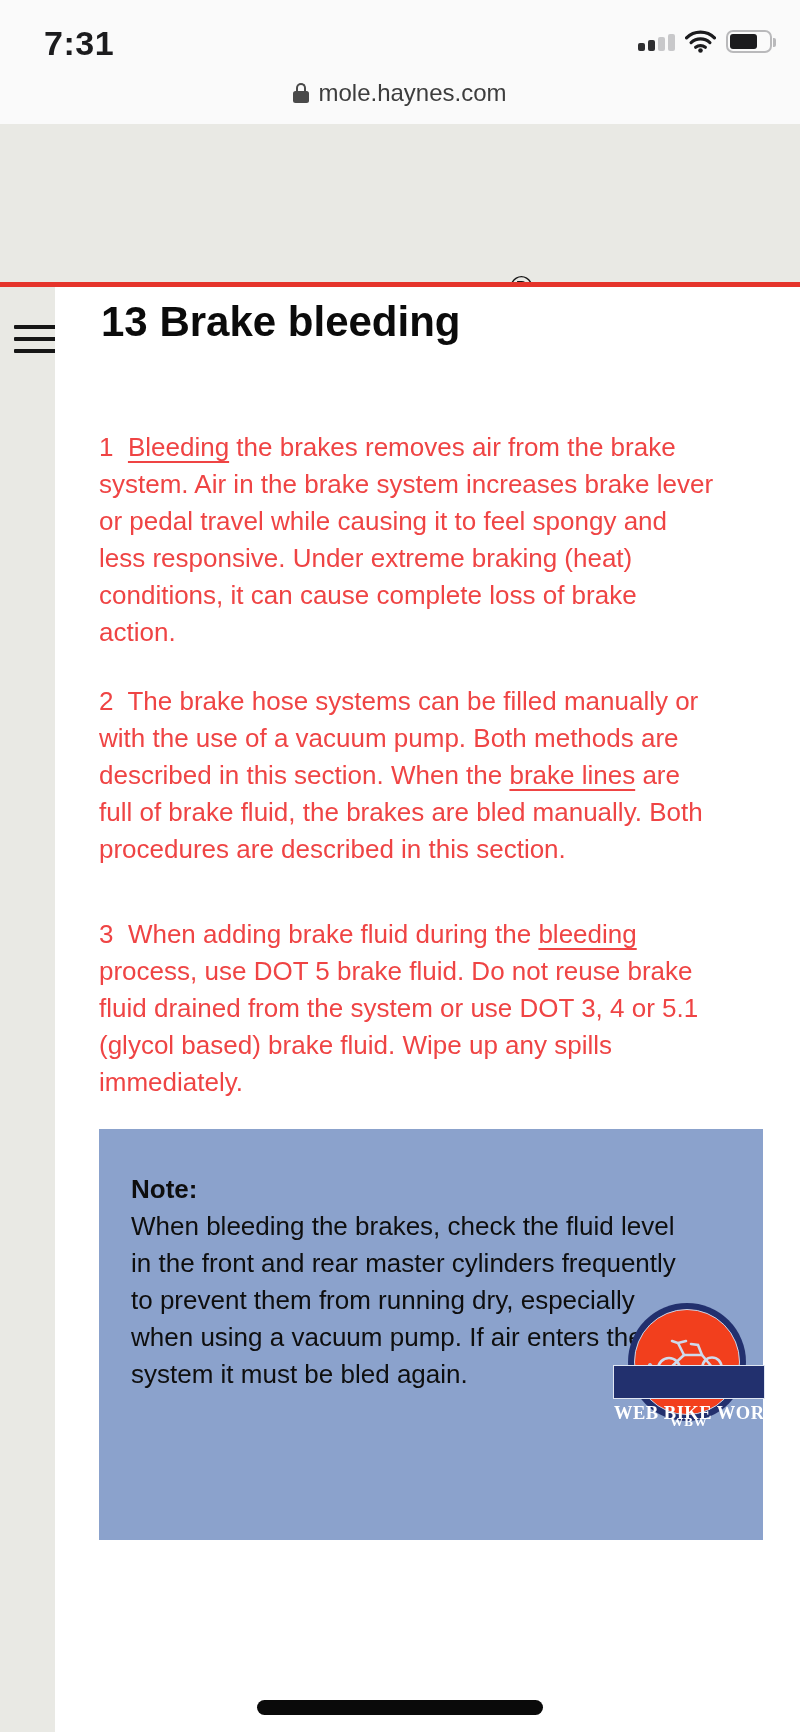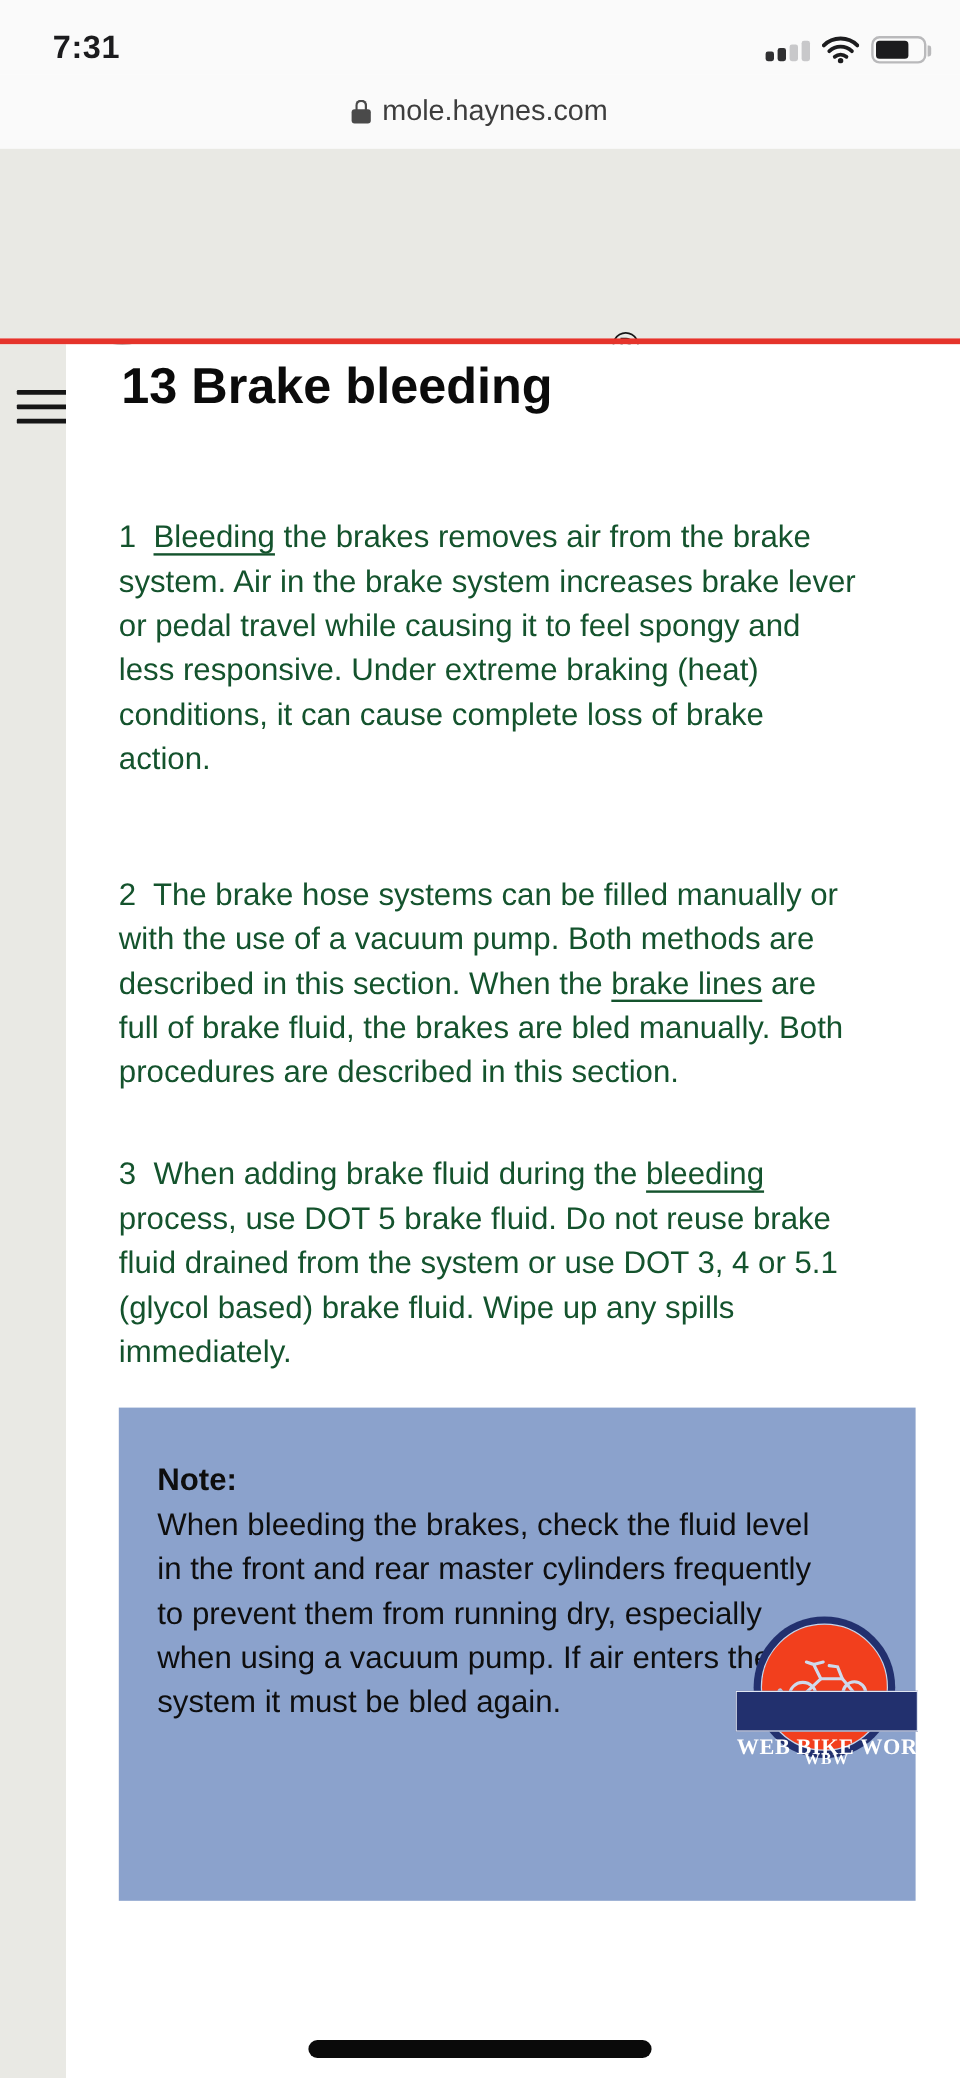--- a/index.html
+++ b/index.html
@@ -1,21 +1,21 @@
 <!DOCTYPE html>
 <html style="--divider: #e5342b; --warning-bg: #d41114; --note-bg: #8ba2cc; --badge-navy: #22306e; --badge-orange: #f23f1d;"><head>
 <meta charset="utf-8">
 <style>
   html,body{margin:0;padding:0;background:#fff;}
   .page{position:relative;width:800px;height:1732px;overflow:hidden;background:#fff;
         font-family:"Liberation Sans","DejaVu Sans",sans-serif;}
 
   
   .statusbar{position:absolute;left:0;top:0;width:800px;height:62px;background:#fafafa;}
-  .time{position:absolute;left:44px;top:24px;font-size:27px;font-weight:bold;color:#1c1c1e;letter-spacing:.5px;}
+  .time{position:absolute;left:44px;top:24px;font-size:34px;font-weight:bold;color:#1c1c1e;letter-spacing:.5px;}
   .sticons{position:absolute;right:28px;top:30px;display:flex;align-items:center;gap:10px;}
   .signal{display:flex;align-items:flex-end;gap:3px;height:18px;}
   .sbar{width:7px;border-radius:2px;background:#c8c8ca;}
   .sbar.on{background:#2f2f31;}
   .batt{position:relative;width:46px;height:23px;border:2px solid #b9b9bb;border-radius:7px;box-sizing:border-box;}
   .batt .fill{position:absolute;left:2px;top:2px;bottom:2px;width:27px;background:#1c1c1e;border-radius:3px;}
   .batt .nub{position:absolute;right:-6px;top:6px;width:3.5px;height:9px;background:#b9b9bb;border-radius:0 2px 2px 0;}
 
   
   .urlbar{position:absolute;left:0;top:62px;width:800px;height:62px;background:#fafafa;
@@ -41,22 +41,22 @@
   .rail-arrow{position:absolute;left:55px;top:292px;width:0;height:0;
               border-top:57px solid transparent;border-bottom:57px solid transparent;border-left:28px solid #e9e9e4;}
   .menu{position:absolute;left:14px;top:325px;width:46px;height:28px;background:none;border:none;padding:0;cursor:pointer;}
   .menu i{display:block;height:4px;background:#161616;margin-bottom:8px;border-radius:1px;}
   .menu i:last-child{margin-bottom:0;}
 
   
   .main{position:absolute;left:55px;top:287px;width:745px;bottom:0;background:#fff;
         padding:0 37px 0 44px;box-sizing:border-box;}
   h1.title{margin:12px 0 0 2px;font-size:42px;line-height:46px;font-weight:bold;color:#0b0b0b;}
-  p.body{white-space:pre-line;font-size:26px;line-height:37px;color:#14532d;margin:0;}
-  p.p1{margin-top:84px;} p.p2{margin-top:76px;} p.p3{margin-top:48px;}
+  p.body{white-space:pre-line;font-size:26px;line-height:37px;color:#ef4444;margin:0;}
+  p.p1{margin-top:84px;} p.p2{margin-top:32px;} p.p3{margin-top:48px;}
   p.body u{text-decoration:underline;text-underline-offset:5px;text-decoration-thickness:2px;}
   .callout{box-sizing:border-box;width:100%;font-size:26px;line-height:37px;color:#0e0e0e;white-space:pre-line;}
   .callout .ctitle{font-weight:bold;}
   .warn{margin-top:90px;padding:34px 30px 26px 32px;background:var(--warning-bg,#d41114);}
   .note{position:relative;margin-top:28px;padding:42px 30px 36px 32px;background:var(--note-bg,#8ba2cc);}
 
   
   .wbw{position:absolute;right:-2px;top:174px;width:152px;height:128px;}
   .wbw .disc{position:absolute;left:15px;top:0;width:118px;height:118px;border-radius:50%;
              background:var(--badge-navy,#22306e);}

